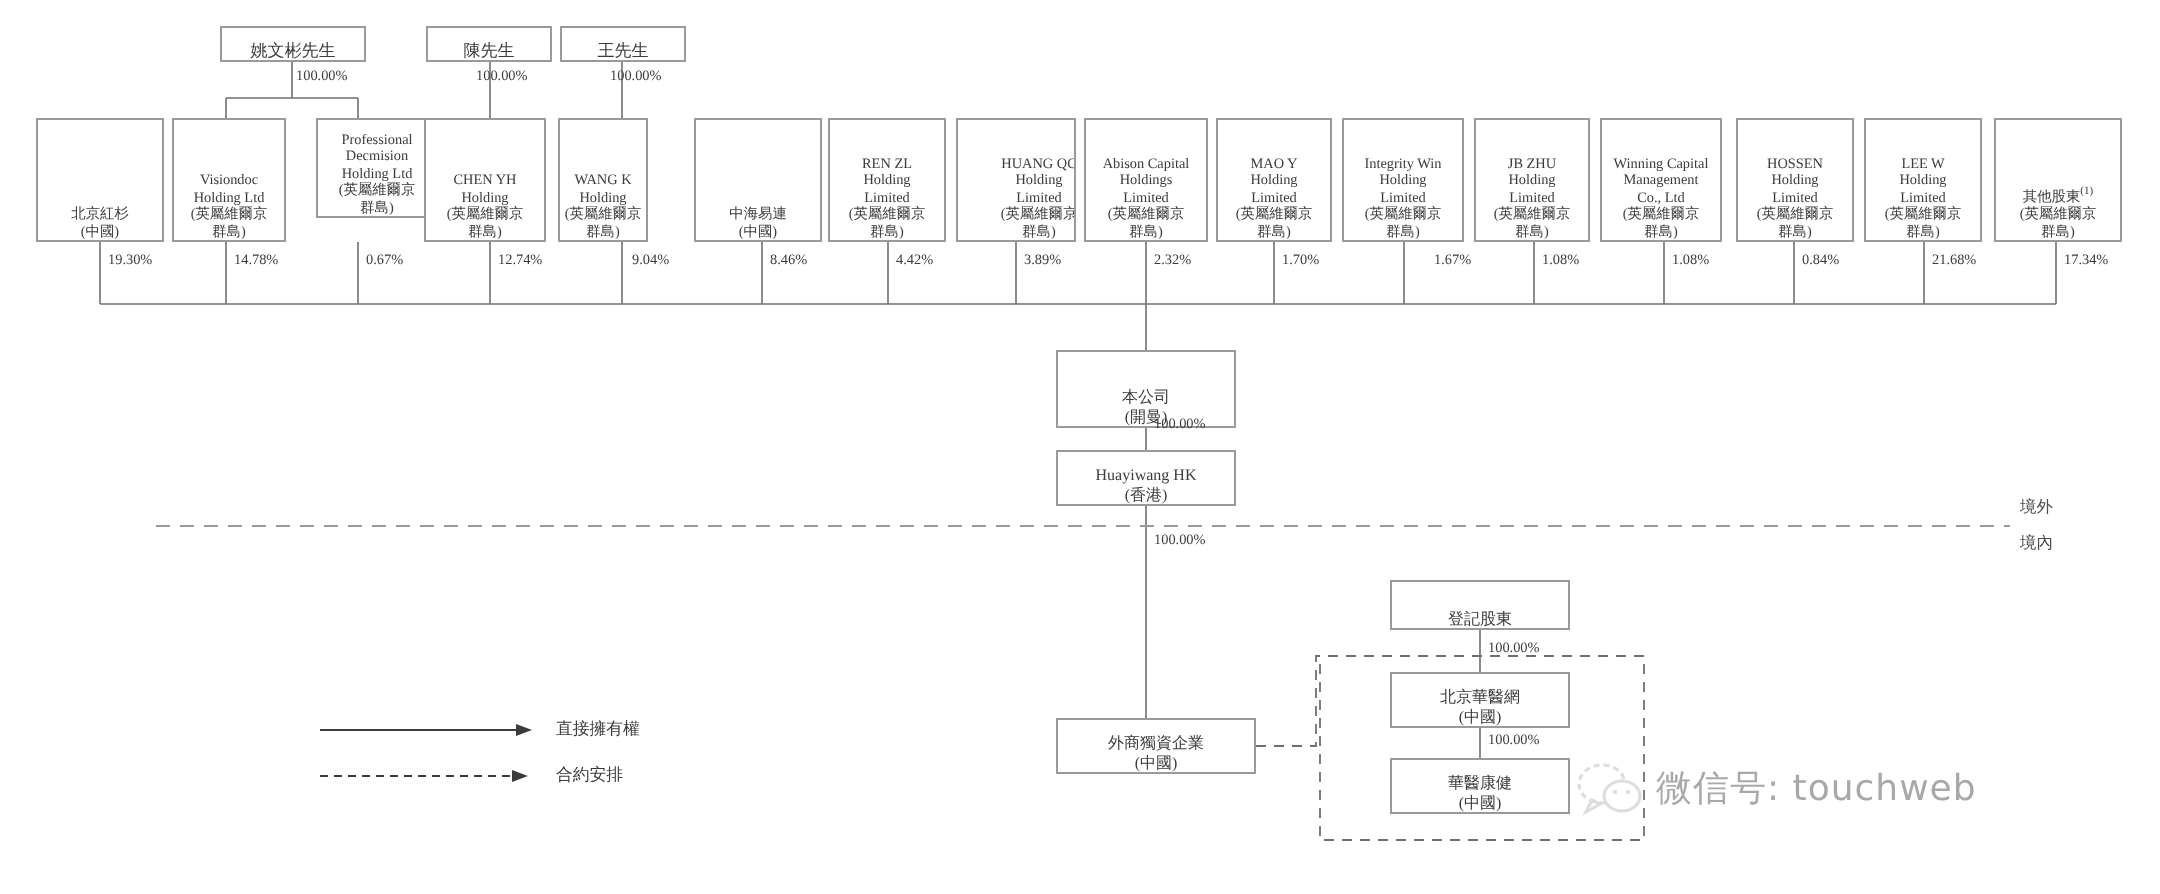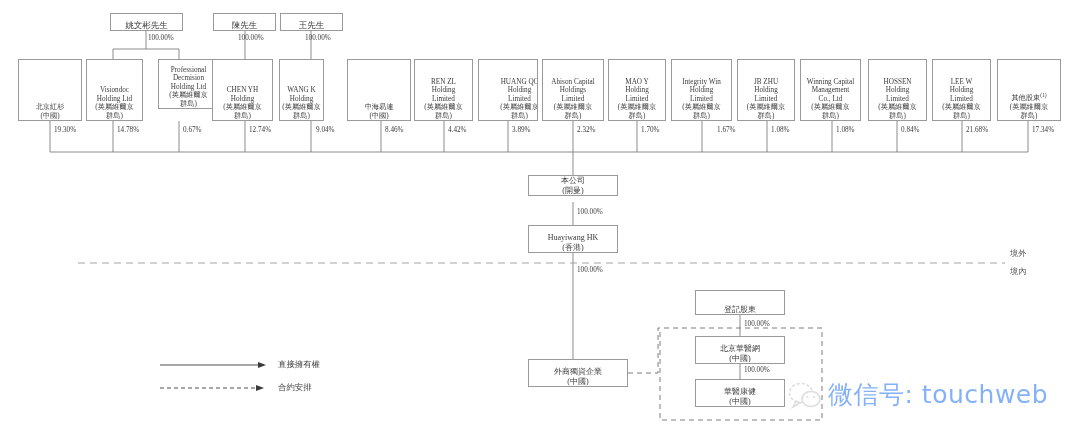--- a/index.html
+++ b/index.html
@@ -69,22 +69,22 @@
     left: 788px;
     top: 378px;
     display: flex;
     align-items: center;
     gap: 6px;
     z-index: 6;
     opacity: 0.62;
   }
   #watermark .wm-text {
     font-family: "DejaVu Sans", "Liberation Sans", sans-serif;
-    font-size: 25px;
-    color: #3b82f6;
+    font-size: 18px;
+    color: #737373;
     white-space: nowrap;
     letter-spacing: 0.5px;
   }
   .sup { font-size: 5.5px; vertical-align: super; }
 </style>
 </head>
 <body>
 
 <div id="canvas">
 
@@ -291,21 +291,21 @@
 
   <div class="box holder-box" style="left:997px; top:59px; width:64px; height:62px;">
     <span class="ln">
       <span>其他股東</span><span class="sup">(1)</span>
     </span>
     <span class="ln">(英屬維爾京</span>
     <span class="ln">群島)</span>
   </div>
   <div class="pct" style="left:1032px; top:126px;">17.34%</div>
 
-  <div class="box mid-box" style="left:528px; top:175px; width:90px; height:21px;">
+  <div class="box mid-box" style="left:528px; top:175px; width:90px; height:39px;">
     <span class="ln">本公司</span>
     <span class="ln">(開曼)</span>
   </div>
   <div class="pct" style="left:577px; top:208px;">100.00%</div>
 
   <div class="box mid-box" style="left:528px; top:225px; width:90px; height:28px;">
     <span class="ln">Huayiwang HK</span>
     <span class="ln">(香港)</span>
   </div>
   <div class="pct" style="left:577px; top:266px;">100.00%</div>

